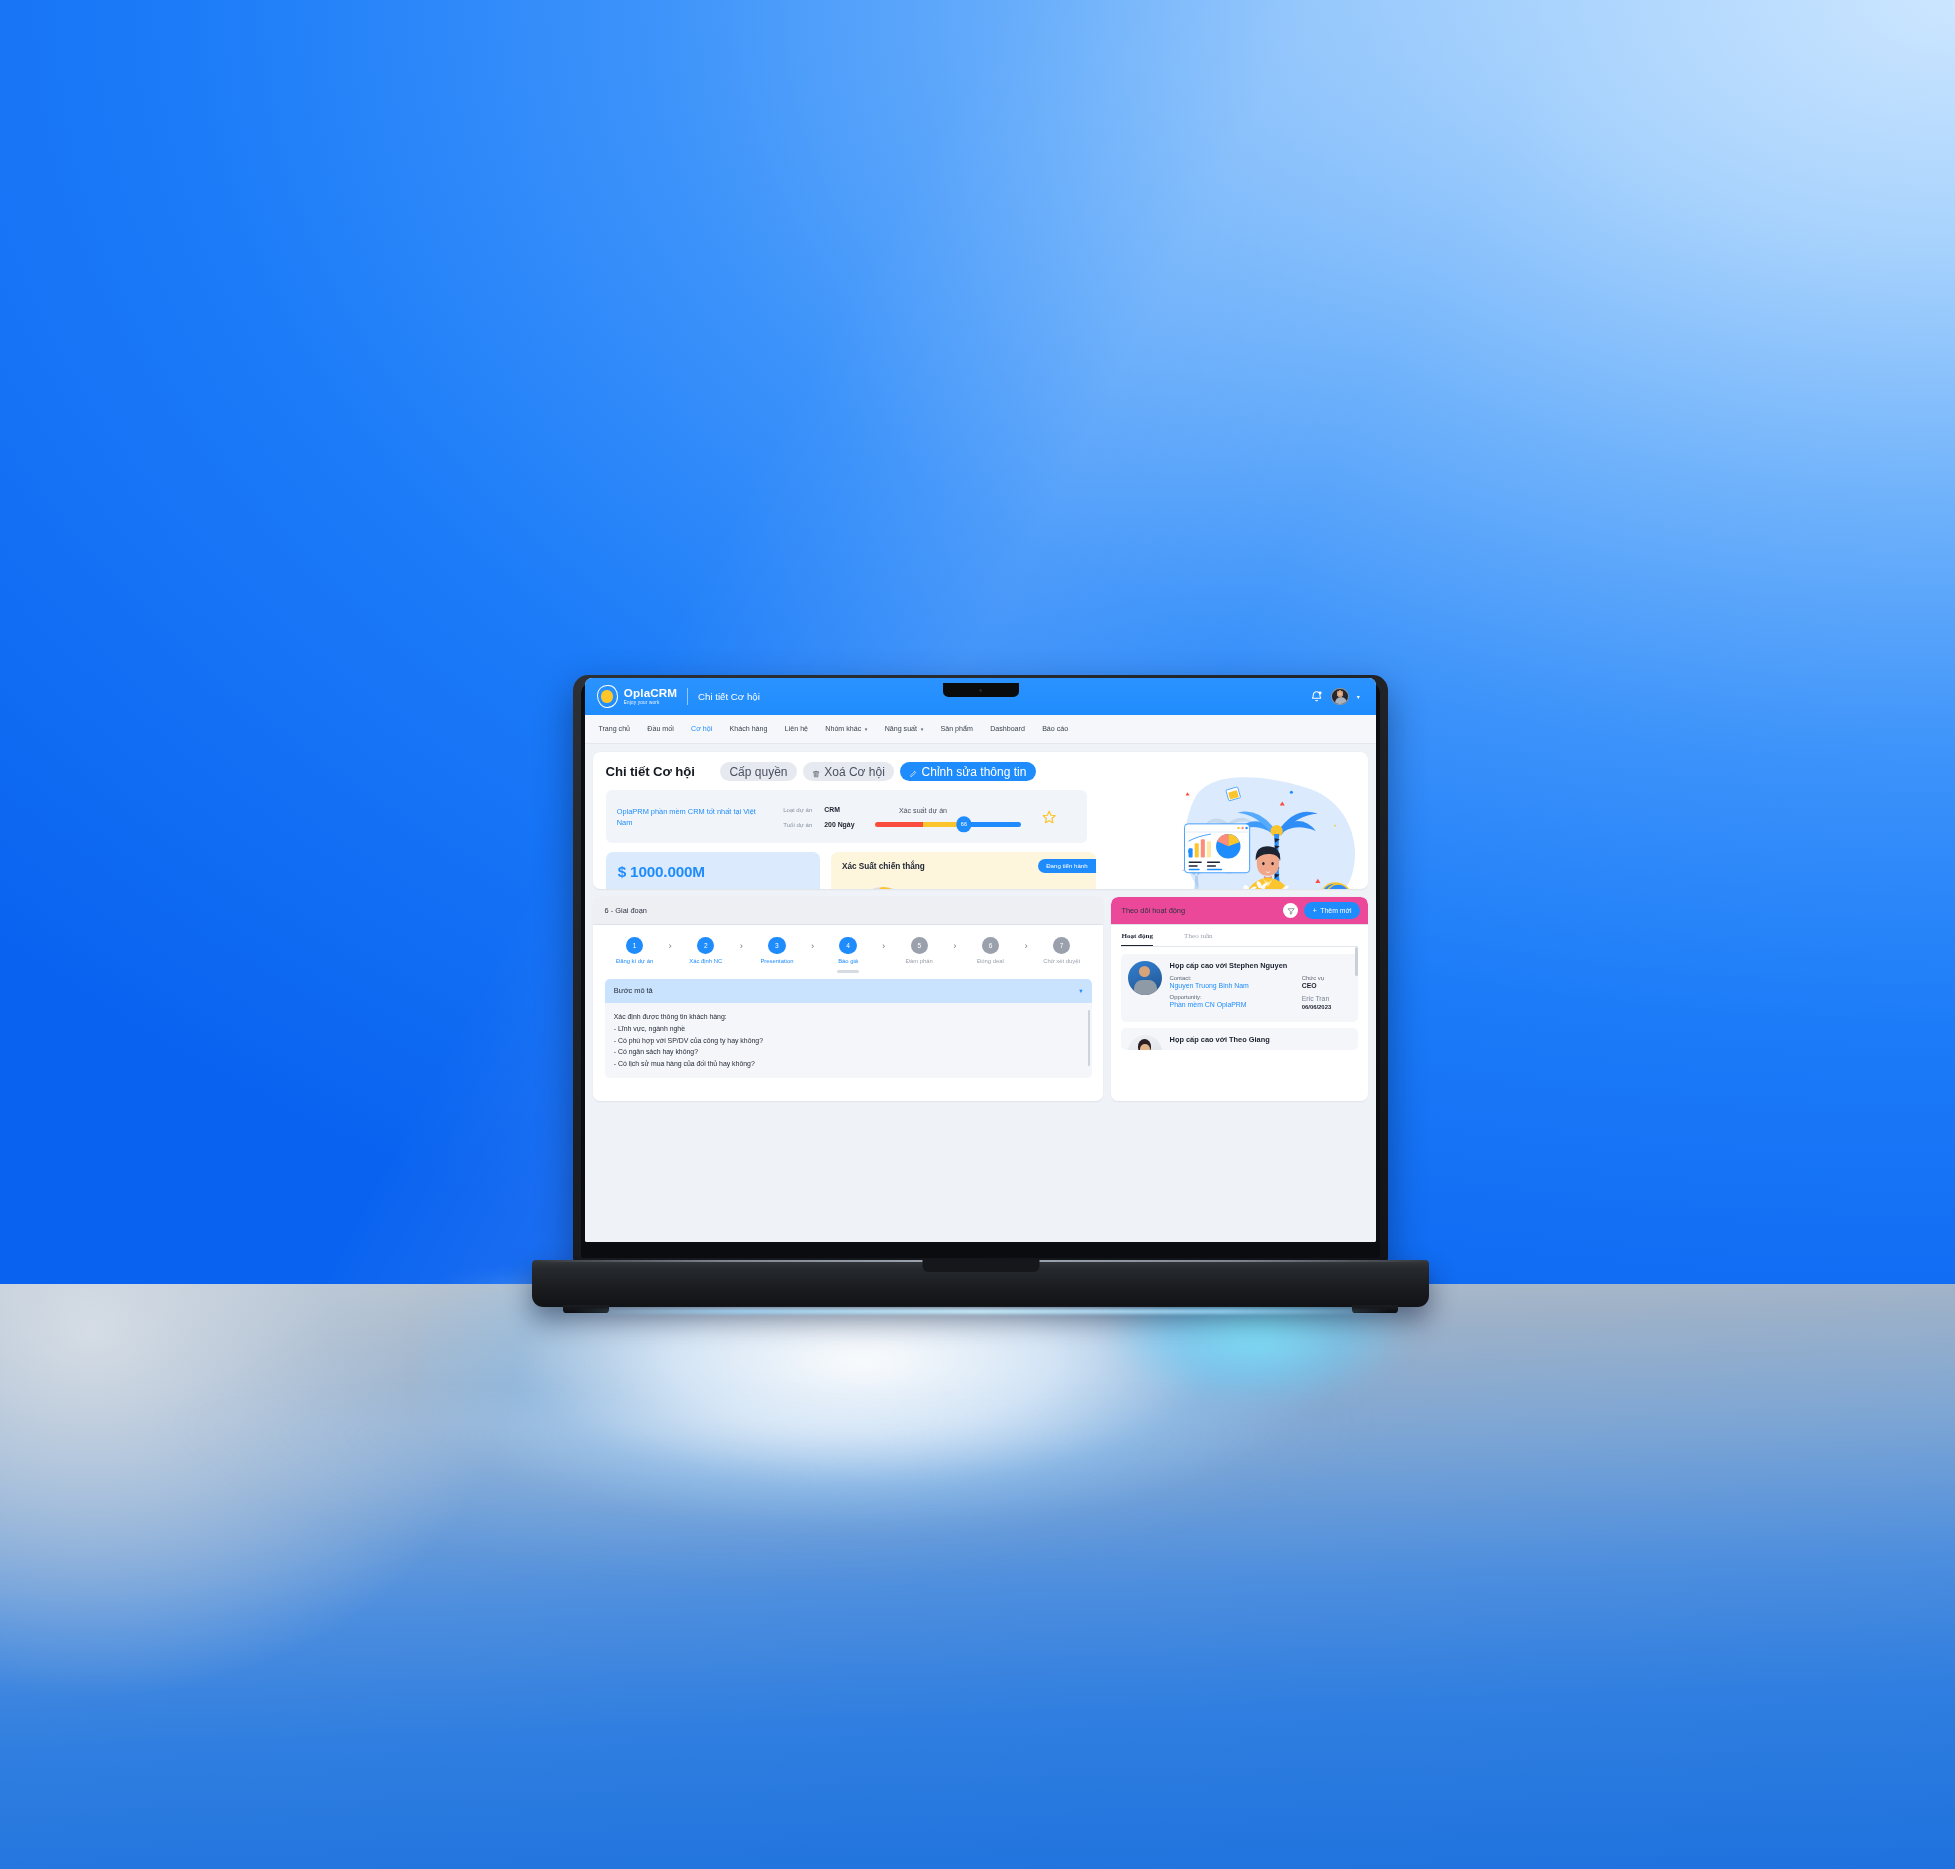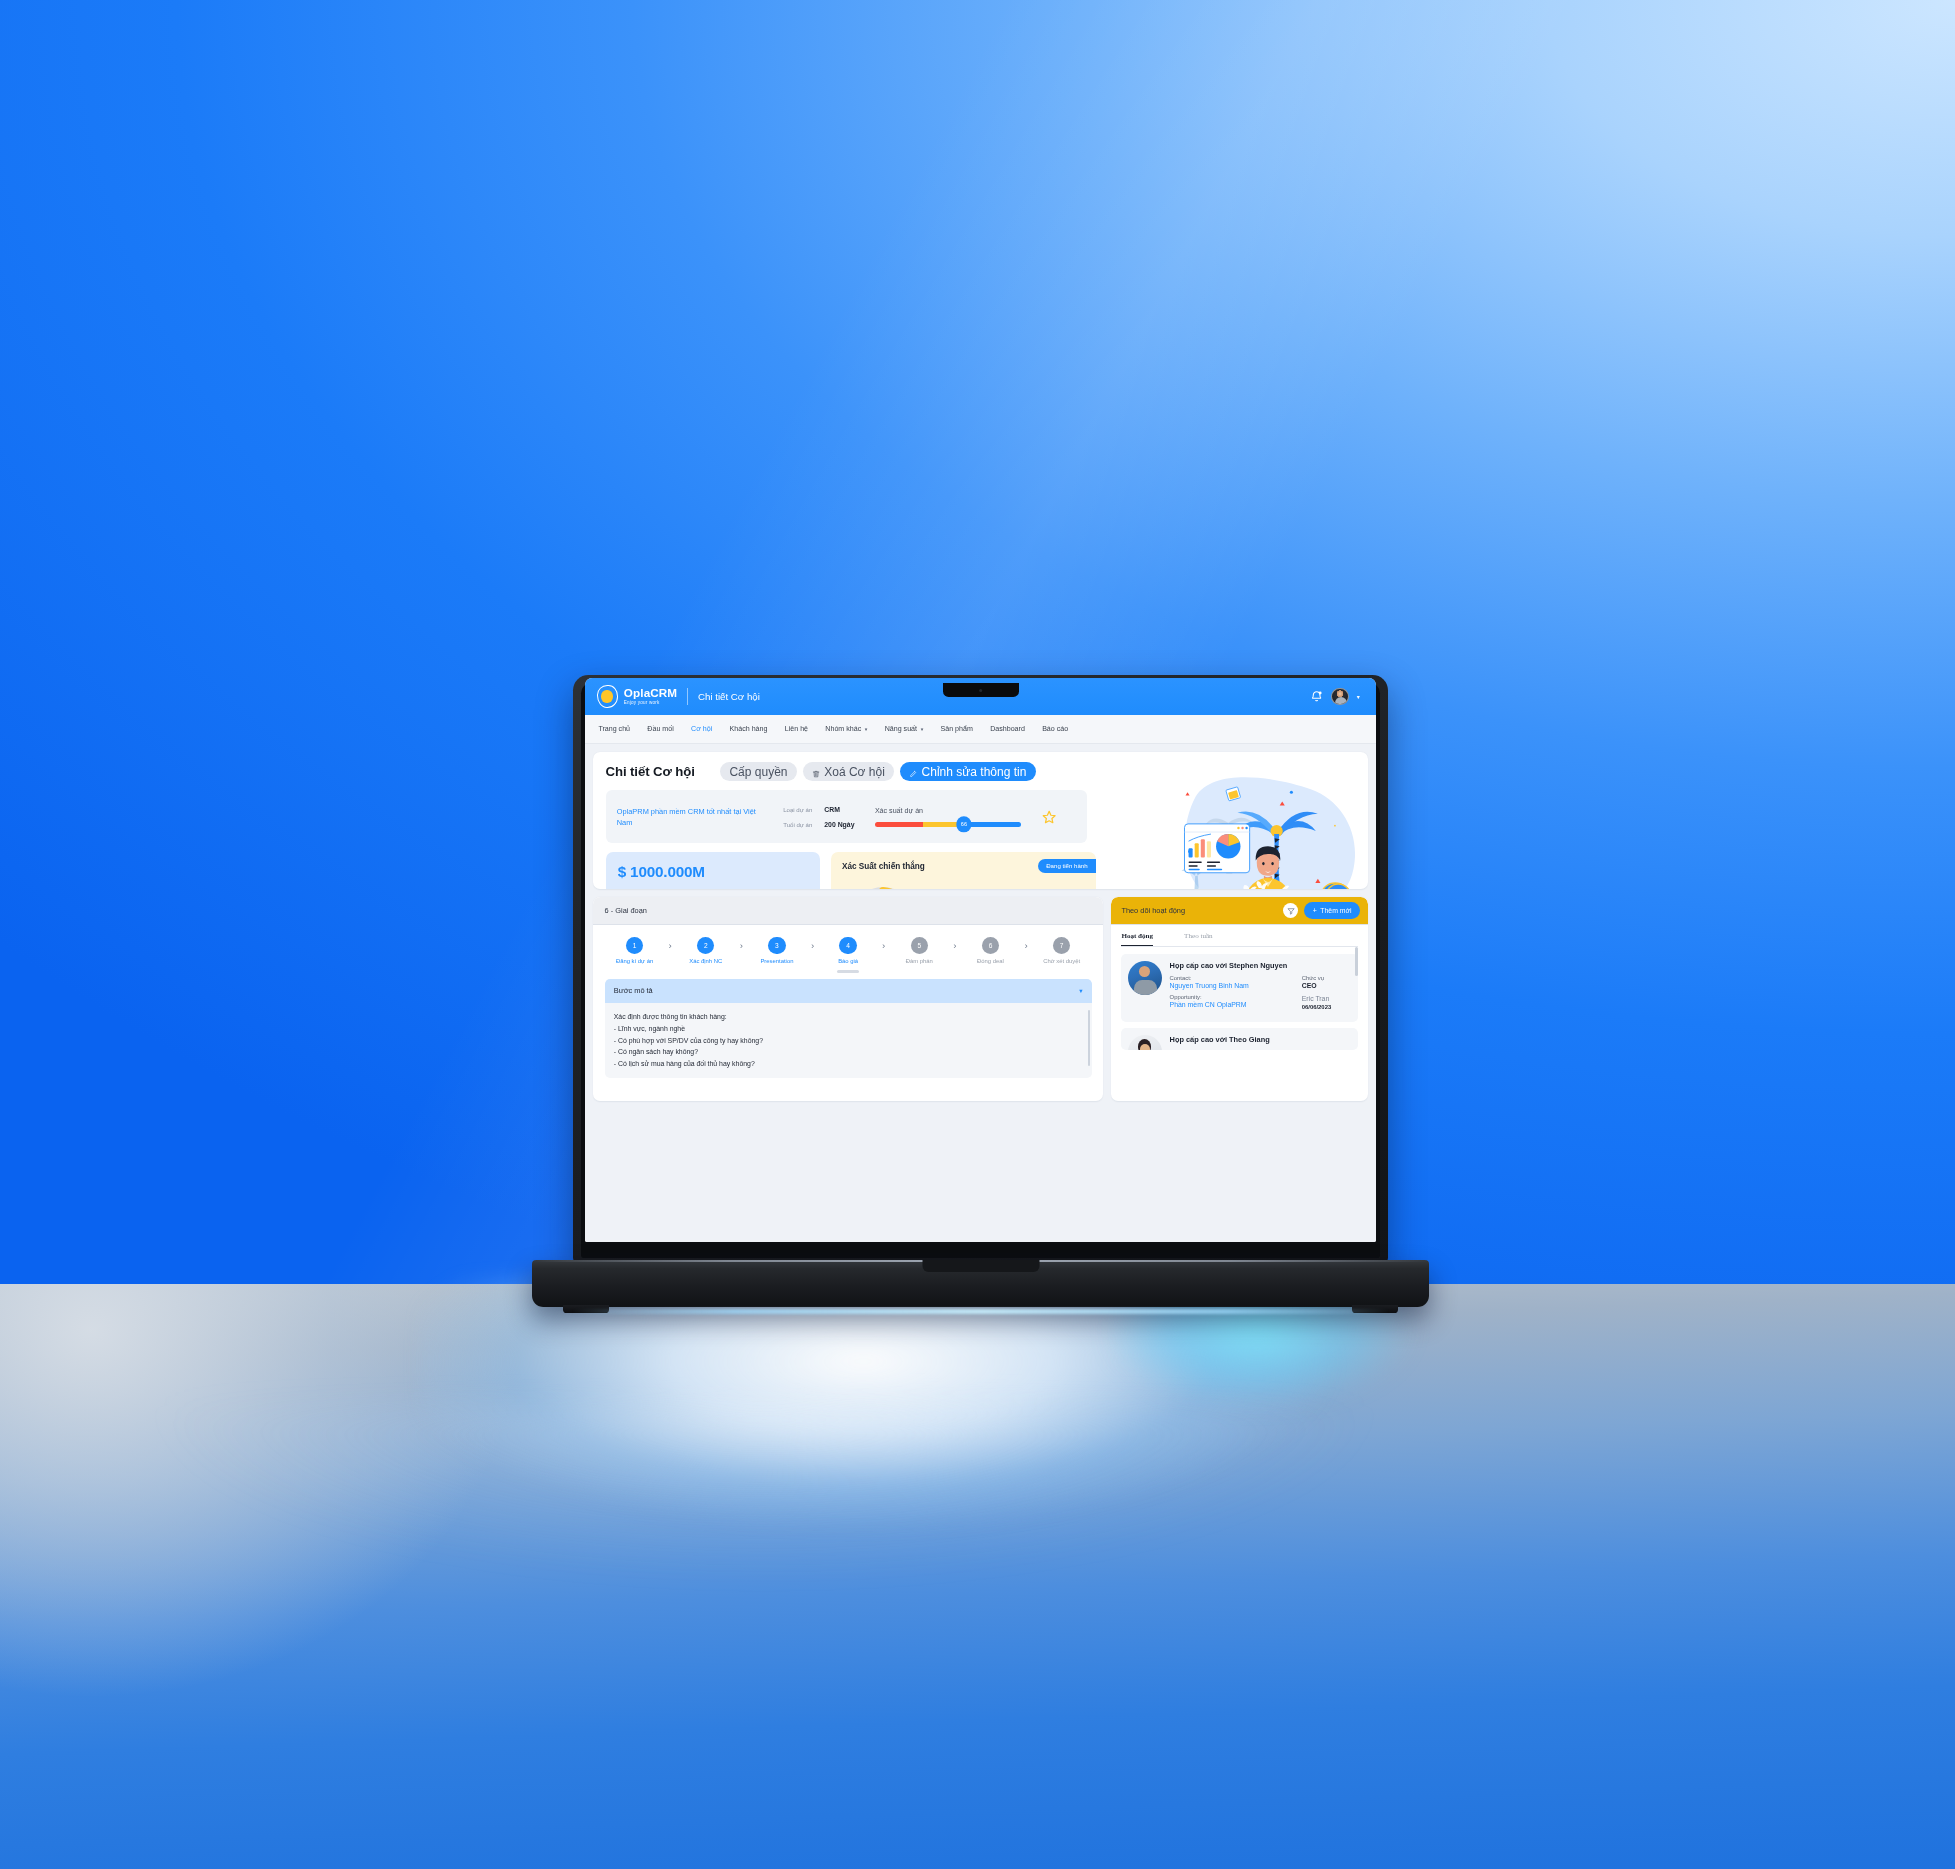--- a/index.html
+++ b/index.html
@@ -164,21 +164,21 @@
     margin-top: 9.2px; background: #f1f4f8; border-radius: 6.1px;
     height: 53px; display: flex; align-items: center; padding: 0 11.2px; gap: 20.4px;
     width: 481px;
   }
   .strip-name { color: #1f8cfd; font-size: 7.4px; line-height: 1.5; width: 146px; }
   .kv-col { display: flex; flex-direction: column; gap: 7.1px; }
   .kv { display: flex; align-items: center; gap: 7.1px; font-size: 6.9px; }
   .kv-k { color: #8b93a3; font-size: 6.1px; width: 34px; }
   .kv-v { color: #1d2330; font-weight: 700; }
   .prob-wrap { display: flex; flex-direction: column; gap: 6.6px; }
-  .prob-label { font-size: 7.1px; color: #4a5261; }
+  .prob-label { font-size: 7.1px; color: #4a5261; margin-left: 24px; }
   .slider { position: relative; width: 146px; height: 4.6px; }
   .sl-track { position: absolute; inset: 0; border-radius: 2.5px; overflow: hidden; display: flex; }
   .sl-red { background: #fb4d3d; width: 33%; }
   .sl-yel { background: #fcc52e; width: 26%; }
   .sl-blu { background: #1f8cfd; width: 41%; }
   .sl-knob {
     position: absolute; left: 61%; top: 50%; transform: translate(-50%,-50%);
     width: 15.3px; height: 15.3px; border-radius: 50%; background: #1f8cfd;
     color: #fff; font-size: 5.6px; display: flex; align-items: center; justify-content: center;
   }
@@ -235,21 +235,21 @@
   .desc-head {
     background: #c9e2fe; height: 23.4px; display: flex; align-items: center;
     padding: 0 9.2px; font-size: 7.4px; color: #1d2330;
   }
   .desc-caret { margin-left: auto; color: #1f8cfd; font-size: 6.6px; }
   .desc-body { background: #f4f6f9; padding: 8.2px 9.2px; font-size: 6.9px; color: #242a36; line-height: 1.72; }
   .desc-sb { position: absolute; right: 2px; top: 31px; width: 2px; height: 56px; background: #ccd3dd; border-radius: 1.5px; }
 
   .act-card { width: 257px; overflow: hidden; }
   .act-head {
-    height: 28.5px; background: #eab308; display: flex; align-items: center;
+    height: 28.5px; background: #ec4899; display: flex; align-items: center;
     padding: 0 8.2px 0 10.2px; border-radius: 7.1px 7.1px 0 0; border-bottom: 0.5px solid #dde2ea;
   }
   .act-title { font-size: 7.4px; color: #2b3240; }
   .funnel { margin-left: auto; width: 15.3px; height: 15.3px; border-radius: 50%; background: #fff;
             display: flex; align-items: center; justify-content: center; }
   .add-btn {
     margin-left: 6.1px; height: 17.3px; padding: 0 8.2px; border-radius: 8.7px; background: #1f8cfd;
     color: #fff; font-size: 6.9px; display: flex; align-items: center; gap: 3.6px; border: none; cursor: pointer;
   }
   .act-tabs { display: flex; gap: 31px; padding: 7.1px 10.2px 0; font-family: Liberation Serif, serif; }

